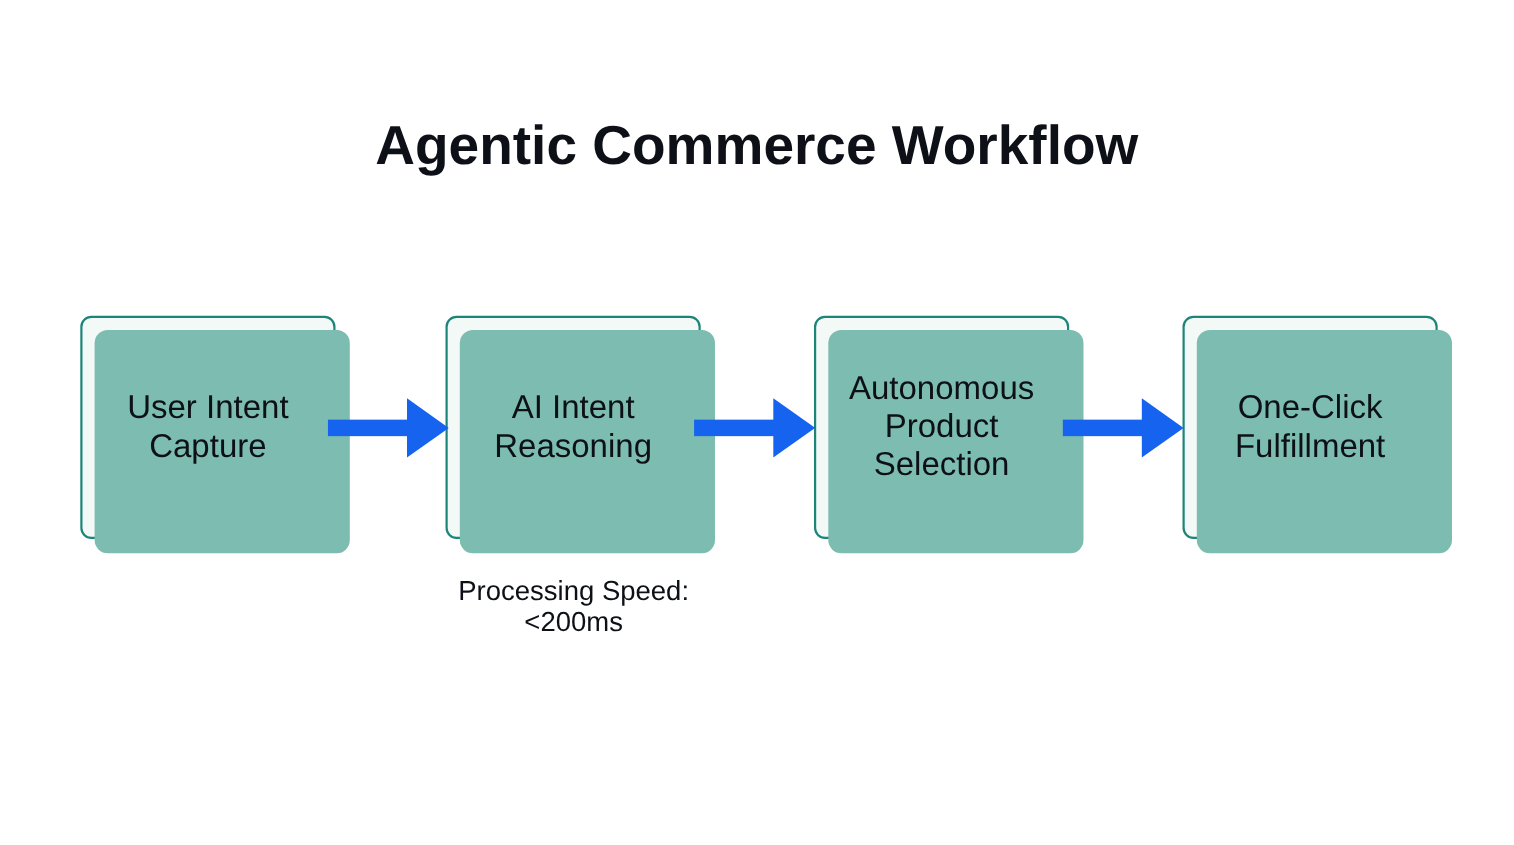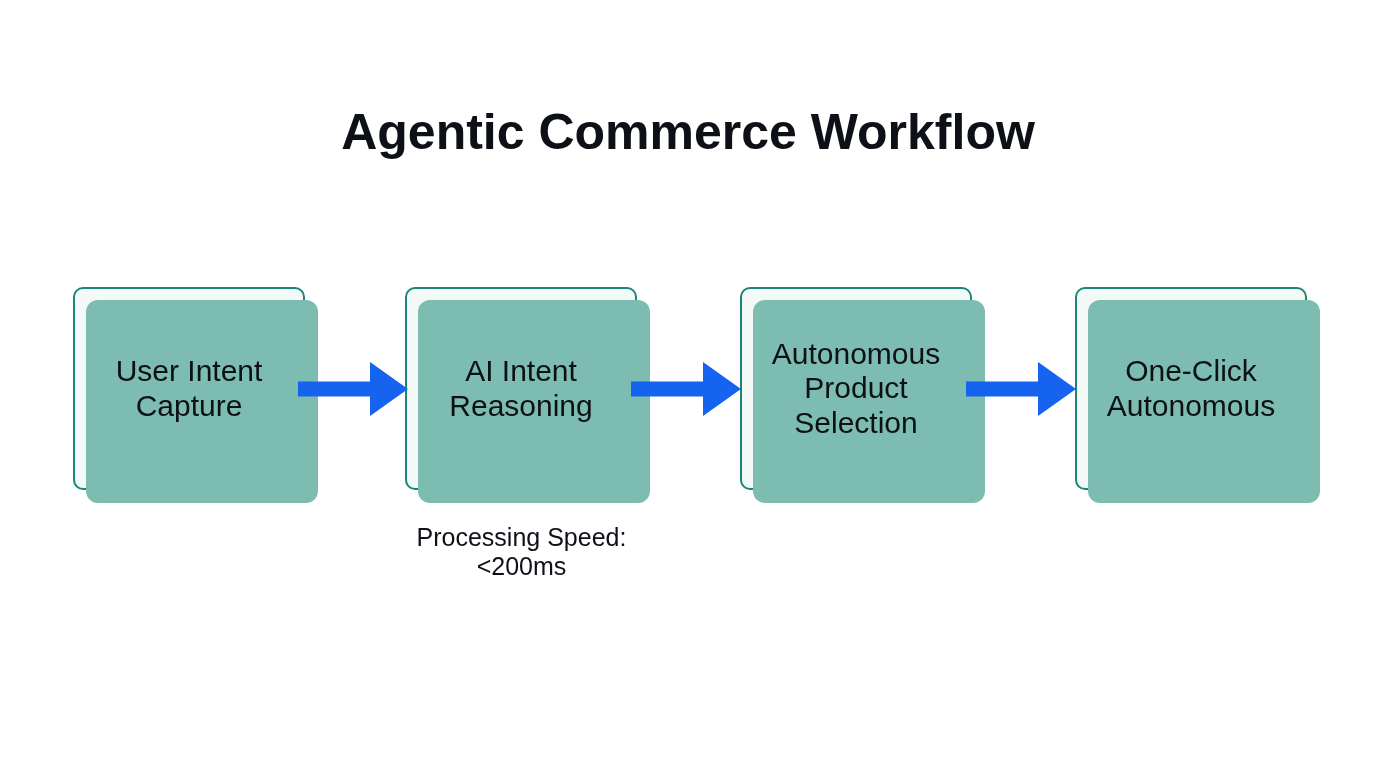--- a/index.html
+++ b/index.html
@@ -123,18 +123,18 @@
   <div class="step-box box-3">
     <span class="step-label">Autonomous Product Selection</span>
   </div>
 
   <svg class="arrow arrow-3" viewBox="0 0 110 60" xmlns="http://www.w3.org/2000/svg" aria-hidden="true">
     <rect x="0" y="22.5" width="74" height="15" fill="currentColor"></rect>
     <polygon points="72,3 110,30 72,57" fill="currentColor"></polygon>
   </svg>
 
   <div class="step-box box-4">
-    <span class="step-label">One-Click Autonomous</span>
+    <span class="step-label">One-Click Fulfillment</span>
   </div>
 
   <div class="caption">Processing Speed: &lt;200ms</div>
 
 </div>
 
 </body></html>

